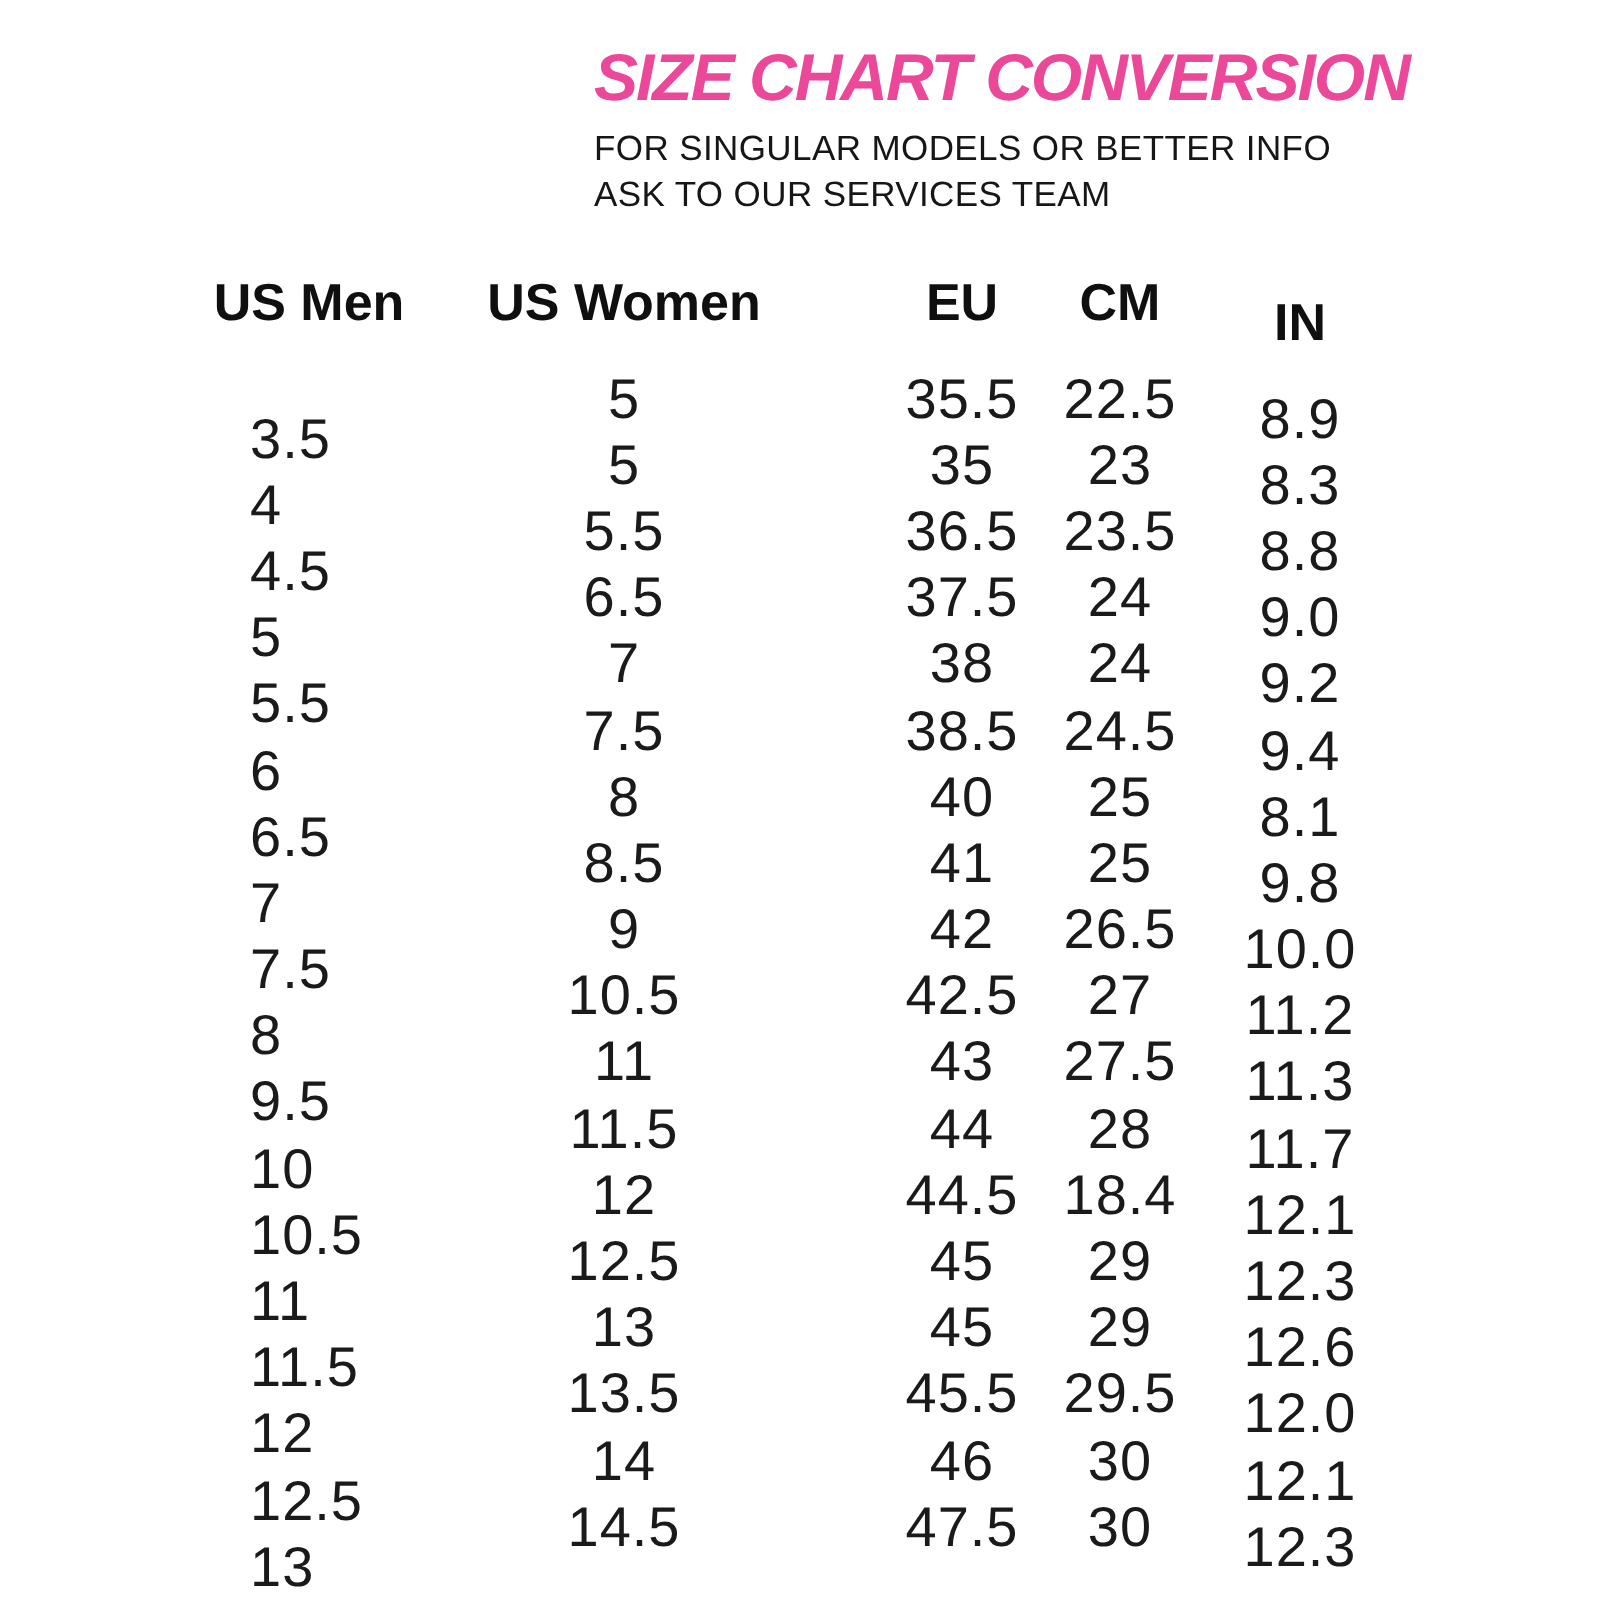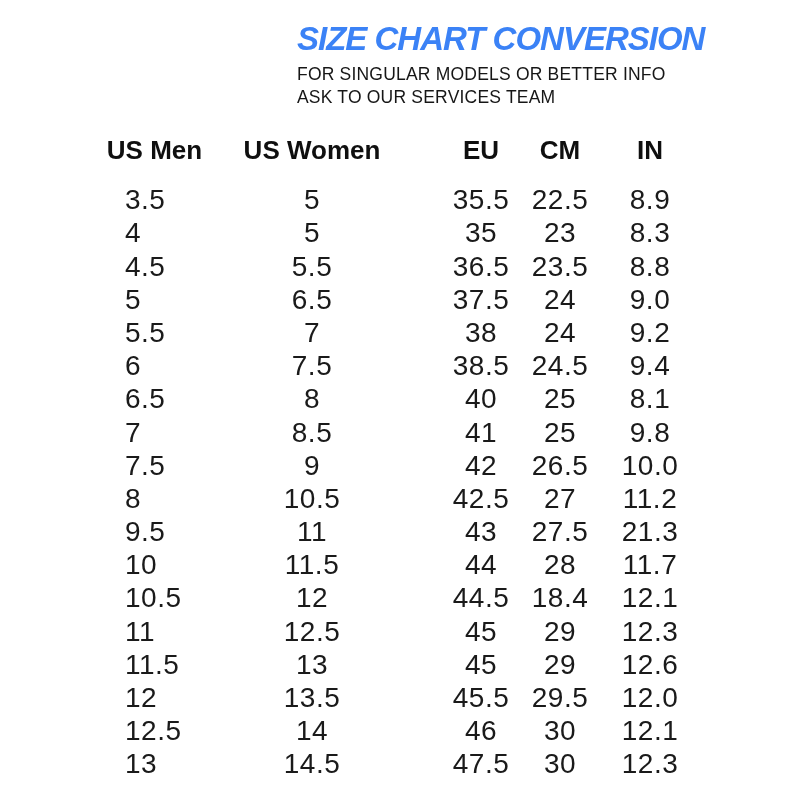--- a/index.html
+++ b/index.html
@@ -16,38 +16,38 @@
   
   .heading { position: absolute; left: 297px; top: 20px; }
   .title {
     margin: 0;
     font-size: 33px;
     line-height: 38px;
     font-weight: 700;
     font-style: italic;
     letter-spacing: -1px;
     white-space: nowrap;
-    color: #3b82f6;
+    color: #ec4899;
   }
   .subtitle {
     margin: 5px 0 0 0;
     font-size: 17.5px;
     line-height: 23px;
     letter-spacing: 0.2px;
     font-weight: 400;
     color: #161616;
   }
   .subtitle p { margin: 0; white-space: nowrap; }
 
   
   .table { position: absolute; left: 0; top: 136px; width: 800px; }
   .row {
     display: flex;
     margin-left: 90px;
-    align-items: flex-end;
+    align-items: center;
     height: 33.2px;
   }
   .row.head { height: 30px; margin-bottom: 17px; }
 
   .cell {
     white-space: nowrap;
     font-size: 28px;
     letter-spacing: 0.5px;
     color: #1a1a1a;
   }
@@ -156,21 +156,21 @@
           <div class="cell c1">10.5</div>
           <div class="cell c2">42.5</div>
           <div class="cell c3">27</div>
           <div class="cell c4">11.2</div>
         </div>
         <div class="row body">
           <div class="cell c0">9.5</div>
           <div class="cell c1">11</div>
           <div class="cell c2">43</div>
           <div class="cell c3">27.5</div>
-          <div class="cell c4">21.3</div>
+          <div class="cell c4">11.3</div>
         </div>
         <div class="row body">
           <div class="cell c0">10</div>
           <div class="cell c1">11.5</div>
           <div class="cell c2">44</div>
           <div class="cell c3">28</div>
           <div class="cell c4">11.7</div>
         </div>
         <div class="row body">
           <div class="cell c0">10.5</div>

